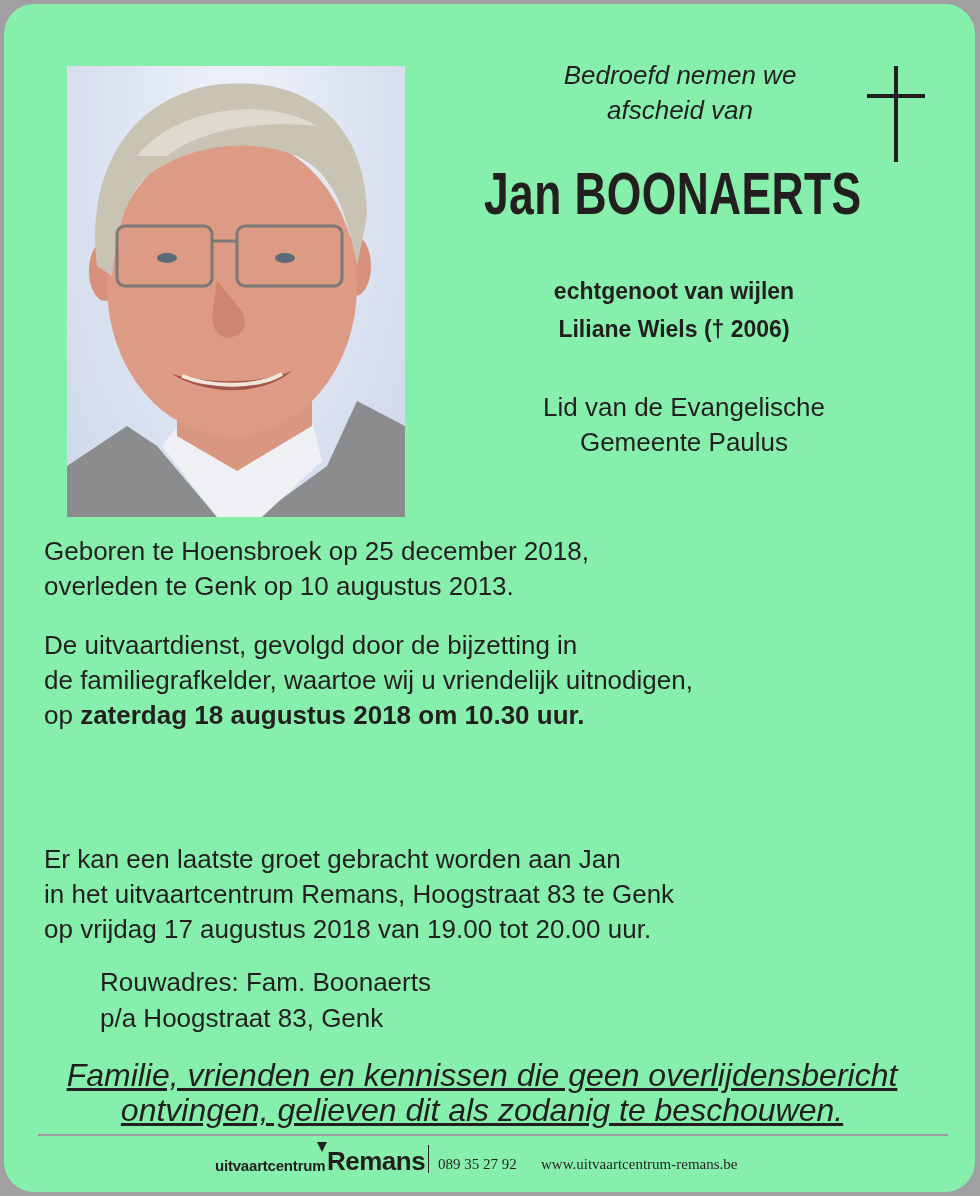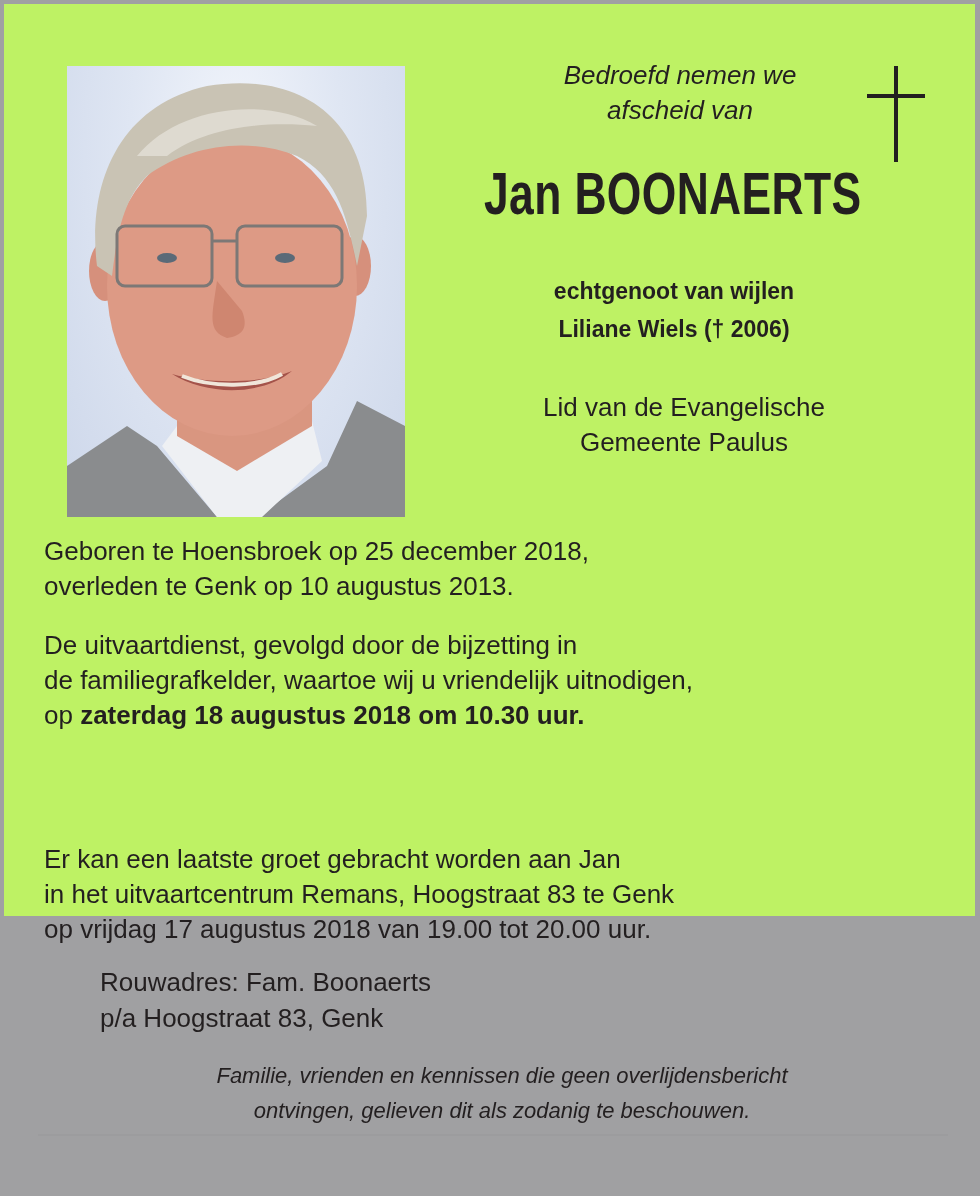--- a/index.html
+++ b/index.html
@@ -1,21 +1,22 @@
 <!DOCTYPE html>
 <html><head>
 <meta charset="utf-8">
 <style>
   * { margin: 0; padding: 0; box-sizing: border-box; }
   html, body { width: 980px; height: 1196px; background: #a0a0a2; overflow: hidden; }
   .page {
-    position: absolute; left: 4px; top: 4px; width: 971px; height: 912px;
-    background: #bef264;
+    position: absolute; left: 4px; top: 4px; width: 971px; height: 1188px;
+    background: #86efac;
     font-family: "Liberation Sans", sans-serif;
     color: #231f20;
+    border-radius: 30px;
   }
   .photo {
     position: absolute; left: 63px; top: 62px; width: 338px; height: 451px;
     overflow: hidden;
     background: radial-gradient(ellipse at 50% 20%, #f2f5fb 0%, #dfe6f3 45%, #cdd7ea 100%);
   }
   .photo svg { width: 100%; height: 100%; display: block; }
   .intro {
     position: absolute; left: 500px; top: 54px; width: 352px;
     text-align: center; font-style: italic; font-size: 26px; line-height: 35px;
@@ -43,22 +44,22 @@
   }
   .block .line { display: block; white-space: nowrap; }
   .born { top: 530px; }
   .service { top: 624px; }
   .visit { top: 838px; }
   .address {
     position: absolute; left: 60px; top: 960px; font-size: 26px; line-height: 36px; margin-left: 36px;
   }
   .address .line { display: block; white-space: nowrap; }
   .notice {
-    position: absolute; left: 48px; top: 1054px; width: 900px;
-    text-align: center; font-style: italic; font-size: 22px; line-height: 35px;
+    position: absolute; left: 28px; top: 1054px; width: 900px;
+    text-align: center; font-style: italic; font-size: 32px; line-height: 35px; text-decoration: underline;
   }
   .notice .line { display: block; white-space: nowrap; }
   .rule { position: absolute; left: 34px; top: 1130px; width: 910px; height: 2px; background: #9c9c9e; }
   .footer { position: absolute; left: 0; top: 1135px; width: 971px; height: 40px; }
   .footer .brand-small {
     position: absolute; left: 211px; top: 18px; font-size: 15px; font-weight: bold; letter-spacing: -0.2px;
   }
   .footer .brand-big {
     position: absolute; left: 323px; top: 7px; font-size: 26px; font-weight: bold; letter-spacing: -0.5px;
   }
@@ -150,13 +151,21 @@
     <span class="line">p/a Hoogstraat 83, Genk</span>
   </div>
 
   <div class="notice">
     <span class="line">Familie, vrienden en kennissen die geen overlijdensbericht</span>
     <span class="line">ontvingen, gelieven dit als zodanig te beschouwen.</span>
   </div>
 
   <div class="rule"></div>
 
+  <div class="footer">
+    <span class="brand-small">uitvaartcentrum</span>
+    <span class="triangle"></span>
+    <span class="brand-big">Remans</span>
+    <span class="divider"></span>
+    <span class="phone">089 35 27 92</span>
+    <span class="web">www.uitvaartcentrum-remans.be</span>
+  </div>
 </div>
 
 </body></html>

